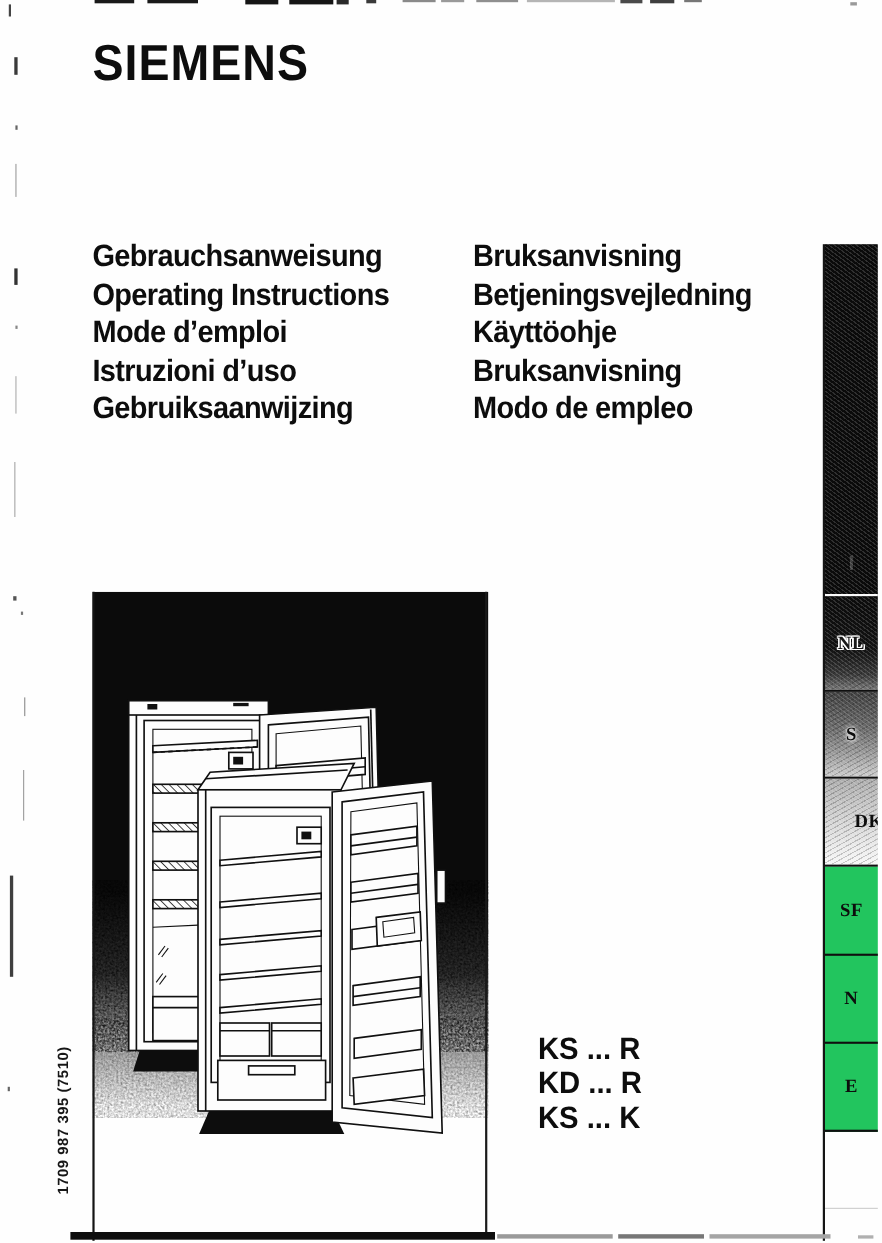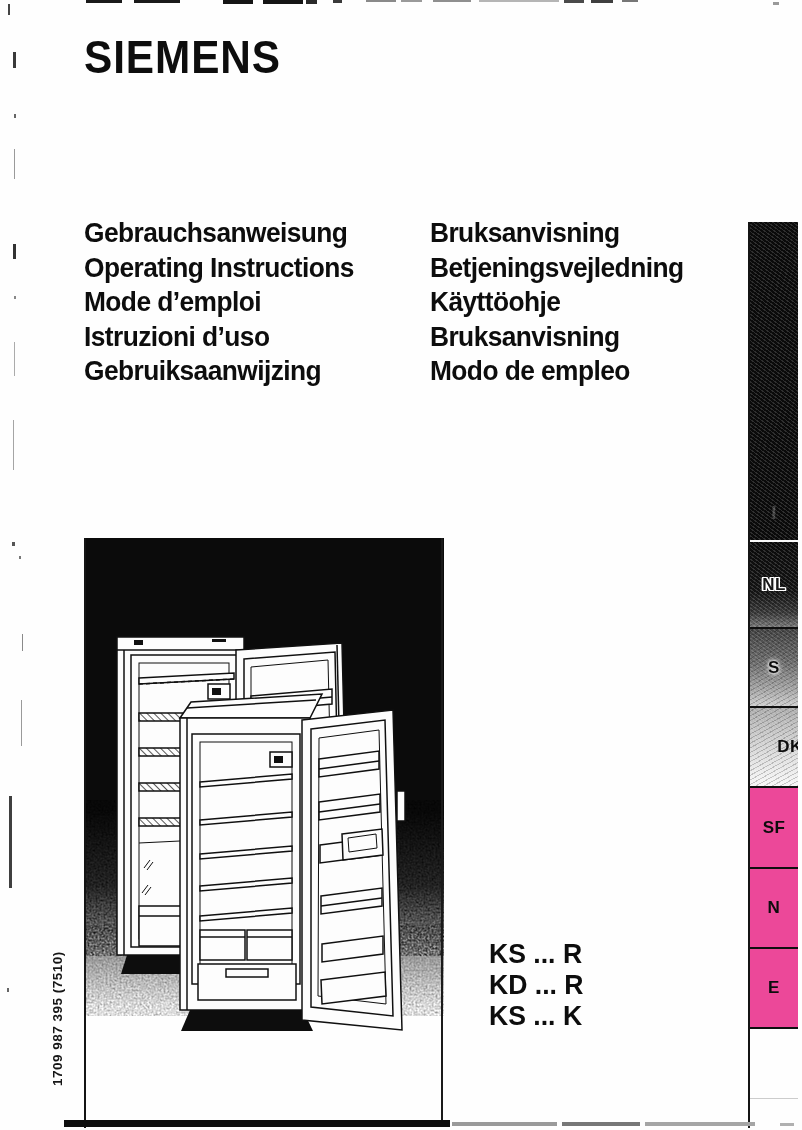--- a/index.html
+++ b/index.html
@@ -20,32 +20,32 @@
         writing-mode:vertical-rl;transform:rotate(180deg);font-size:13.5px;font-weight:bold;
         letter-spacing:.5px;color:#161616;text-align:center;}
   
   .vline-left{position:absolute;left:84px;top:538px;width:2px;height:590px;background:#141414;}
   .vline-right{position:absolute;left:441px;top:538px;width:2px;height:588px;background:#1a1a1a;}
   
   .sidebar{position:absolute;left:748px;top:222px;width:50px;height:906px;
            border-left:2px solid #141414;box-sizing:border-box;}
   .tab{position:relative;display:flex;align-items:center;justify-content:center;
        border-bottom:2px solid #0f0f0f;overflow:hidden;}
-  .tab-label{position:relative;z-index:1;font-weight:bold;font-size:17px;letter-spacing:.5px;color:#0d0d0d;}
+  .tab-label{position:relative;z-index:1;font-weight:bold;font-size:17px;letter-spacing:.5px;color:#0d0d0d;font-family:Liberation Serif, serif;}
   .blackblock{position:relative;height:318px;background:#0b0b0b;border-bottom:2px solid #fafafa;}
   .faint-i{position:absolute;left:0;right:0;bottom:16px;text-align:center;
            color:#424242;font-weight:bold;font-size:19px;}
   .tab-nl{height:85px;background:linear-gradient(180deg,#0c0c0c 0%,#141414 58%,#3a3a3a 84%,#767676 100%);}
   .tab-nl .tab-label{color:#181818;
       text-shadow:-1.3px -1.3px 0 #fff,1.3px -1.3px 0 #fff,-1.3px 1.3px 0 #fff,1.3px 1.3px 0 #fff,
                   0 -1.3px 0 #fff,0 1.3px 0 #fff,-1.3px 0 0 #fff,1.3px 0 0 #fff;}
   .tab-s{height:77px;background:linear-gradient(180deg,#424242 0%,#6e6e6e 45%,#a8a8a8 80%,#cdcdcd 100%);}
   .tab-s .tab-label{text-shadow:0 0 2px #fff,0 0 4px #fff,0 0 6px rgba(255,255,255,.85);}
   .tab-dk{height:78px;background:linear-gradient(180deg,#aeaeae 0%,#cfcfcf 40%,#ececec 80%,#f8f8f8 100%);padding-left:32px;}
-  .tab-sf,.tab-n,.tab-e{height:79px;background:#ec4899;}
+  .tab-sf,.tab-n,.tab-e{height:79px;background:#22c55e;}
   .tab-n{height:78px;}.tab-e{height:78px;}
   .noisy::after{content:"";position:absolute;inset:0;
      background-image:repeating-linear-gradient(37deg,rgba(255,255,255,.15) 0 1px,transparent 1px 3px),
                       repeating-linear-gradient(-29deg,rgba(0,0,0,.20) 0 1px,transparent 1px 4px);}
   .sb-filler{height:69px;background:#fefefe;}
   .sb-faintline{height:1px;background:#cccccc;}
 </style>
 </head>
 <body>
 

